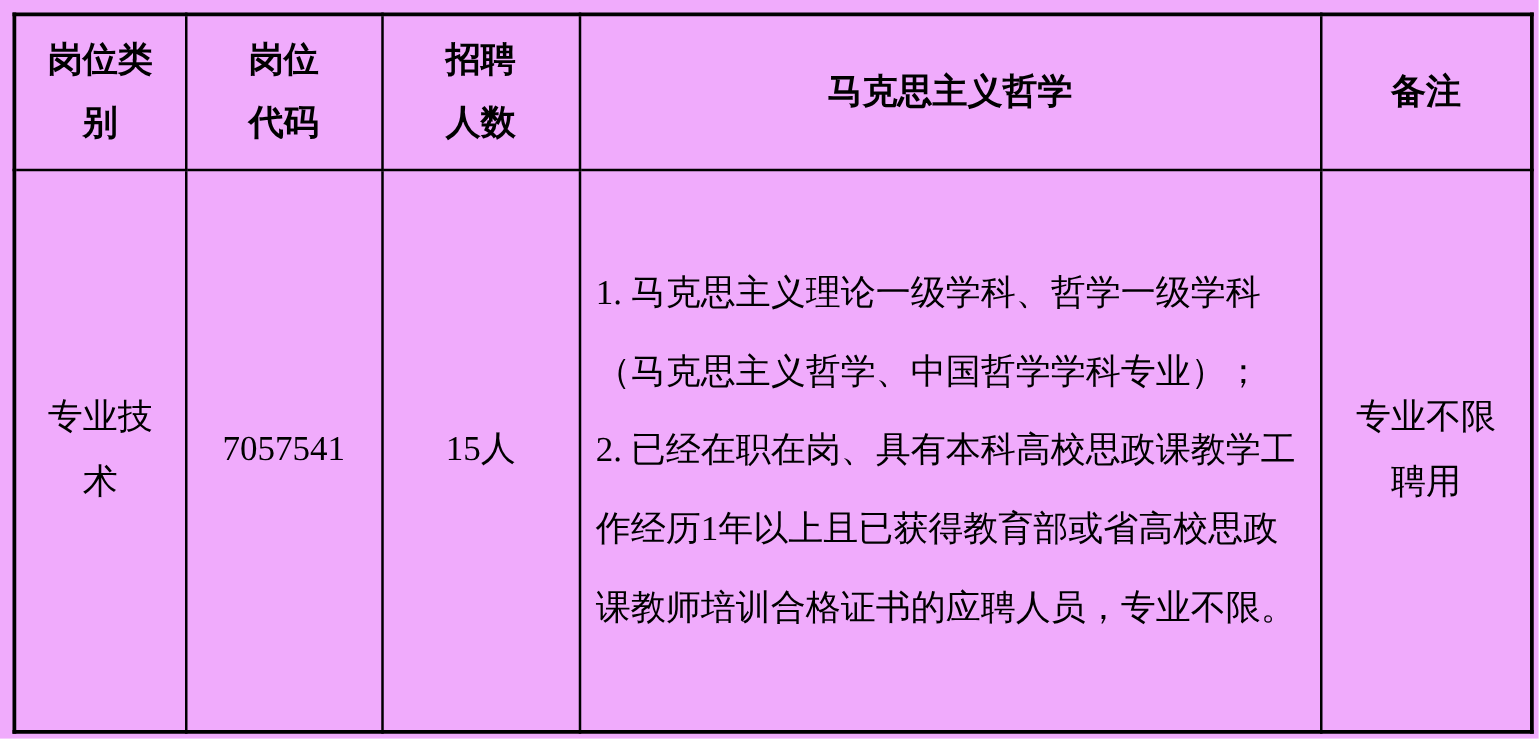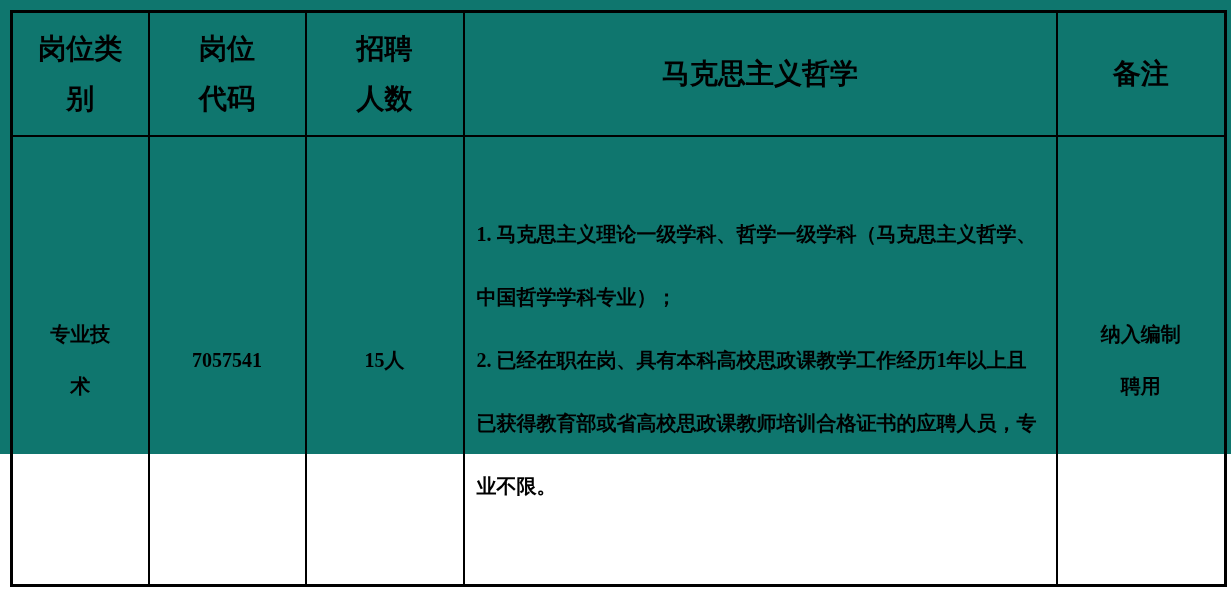--- a/index.html
+++ b/index.html
@@ -8,22 +8,22 @@
     background: #ffffff;
     width: 1231px;
     height: 591px;
     overflow: hidden;
     font-family: "Liberation Serif", "DejaVu Serif", serif;
     color: #000000;
   }
   .page {
     position: relative;
     width: 1231px;
-    height: 454px;
-    background: #0f766e;
+    height: 591px;
+    background: #f0abfc;
   }
   table.job-table {
     position: absolute;
     left: 10px;
     top: 10px;
     width: 1214px;
     border-collapse: collapse;
     table-layout: fixed;
     border: 3px solid #000000;
   }
@@ -36,22 +36,22 @@
   .job-table thead tr { height: 124px; }
   .job-table tbody tr { height: 450px; }
   .job-table th {
     font-size: 28px;
     font-weight: bold;
     text-align: center;
     vertical-align: middle;
     line-height: 50px;
   }
   .job-table td {
-    font-size: 20px;
-    font-weight: bold;
+    font-size: 28px;
+    font-weight: normal;
     vertical-align: middle;
   }
   td.center-cell {
     text-align: center;
     line-height: 52px;
   }
   td.req-cell {
     text-align: left;
     line-height: 63px;
     padding-left: 12px;
@@ -99,19 +99,19 @@
           <div>专业技</div>
           <div>术</div>
         </td>
         <td class="center-cell">7057541</td>
         <td class="center-cell">15人</td>
         <td class="req-cell">
           <p>1. 马克思主义理论一级学科、哲学一级学科（马克思主义哲学、中国哲学学科专业）；</p>
           <p>2. 已经在职在岗、具有本科高校思政课教学工作经历1年以上且已获得教育部或省高校思政课教师培训合格证书的应聘人员，专业不限。</p>
         </td>
         <td class="center-cell">
-          <div>纳入编制</div>
+          <div>专业不限</div>
           <div>聘用</div>
         </td>
       </tr>
     </tbody>
   </table>
 </div>
 
 </body></html>

